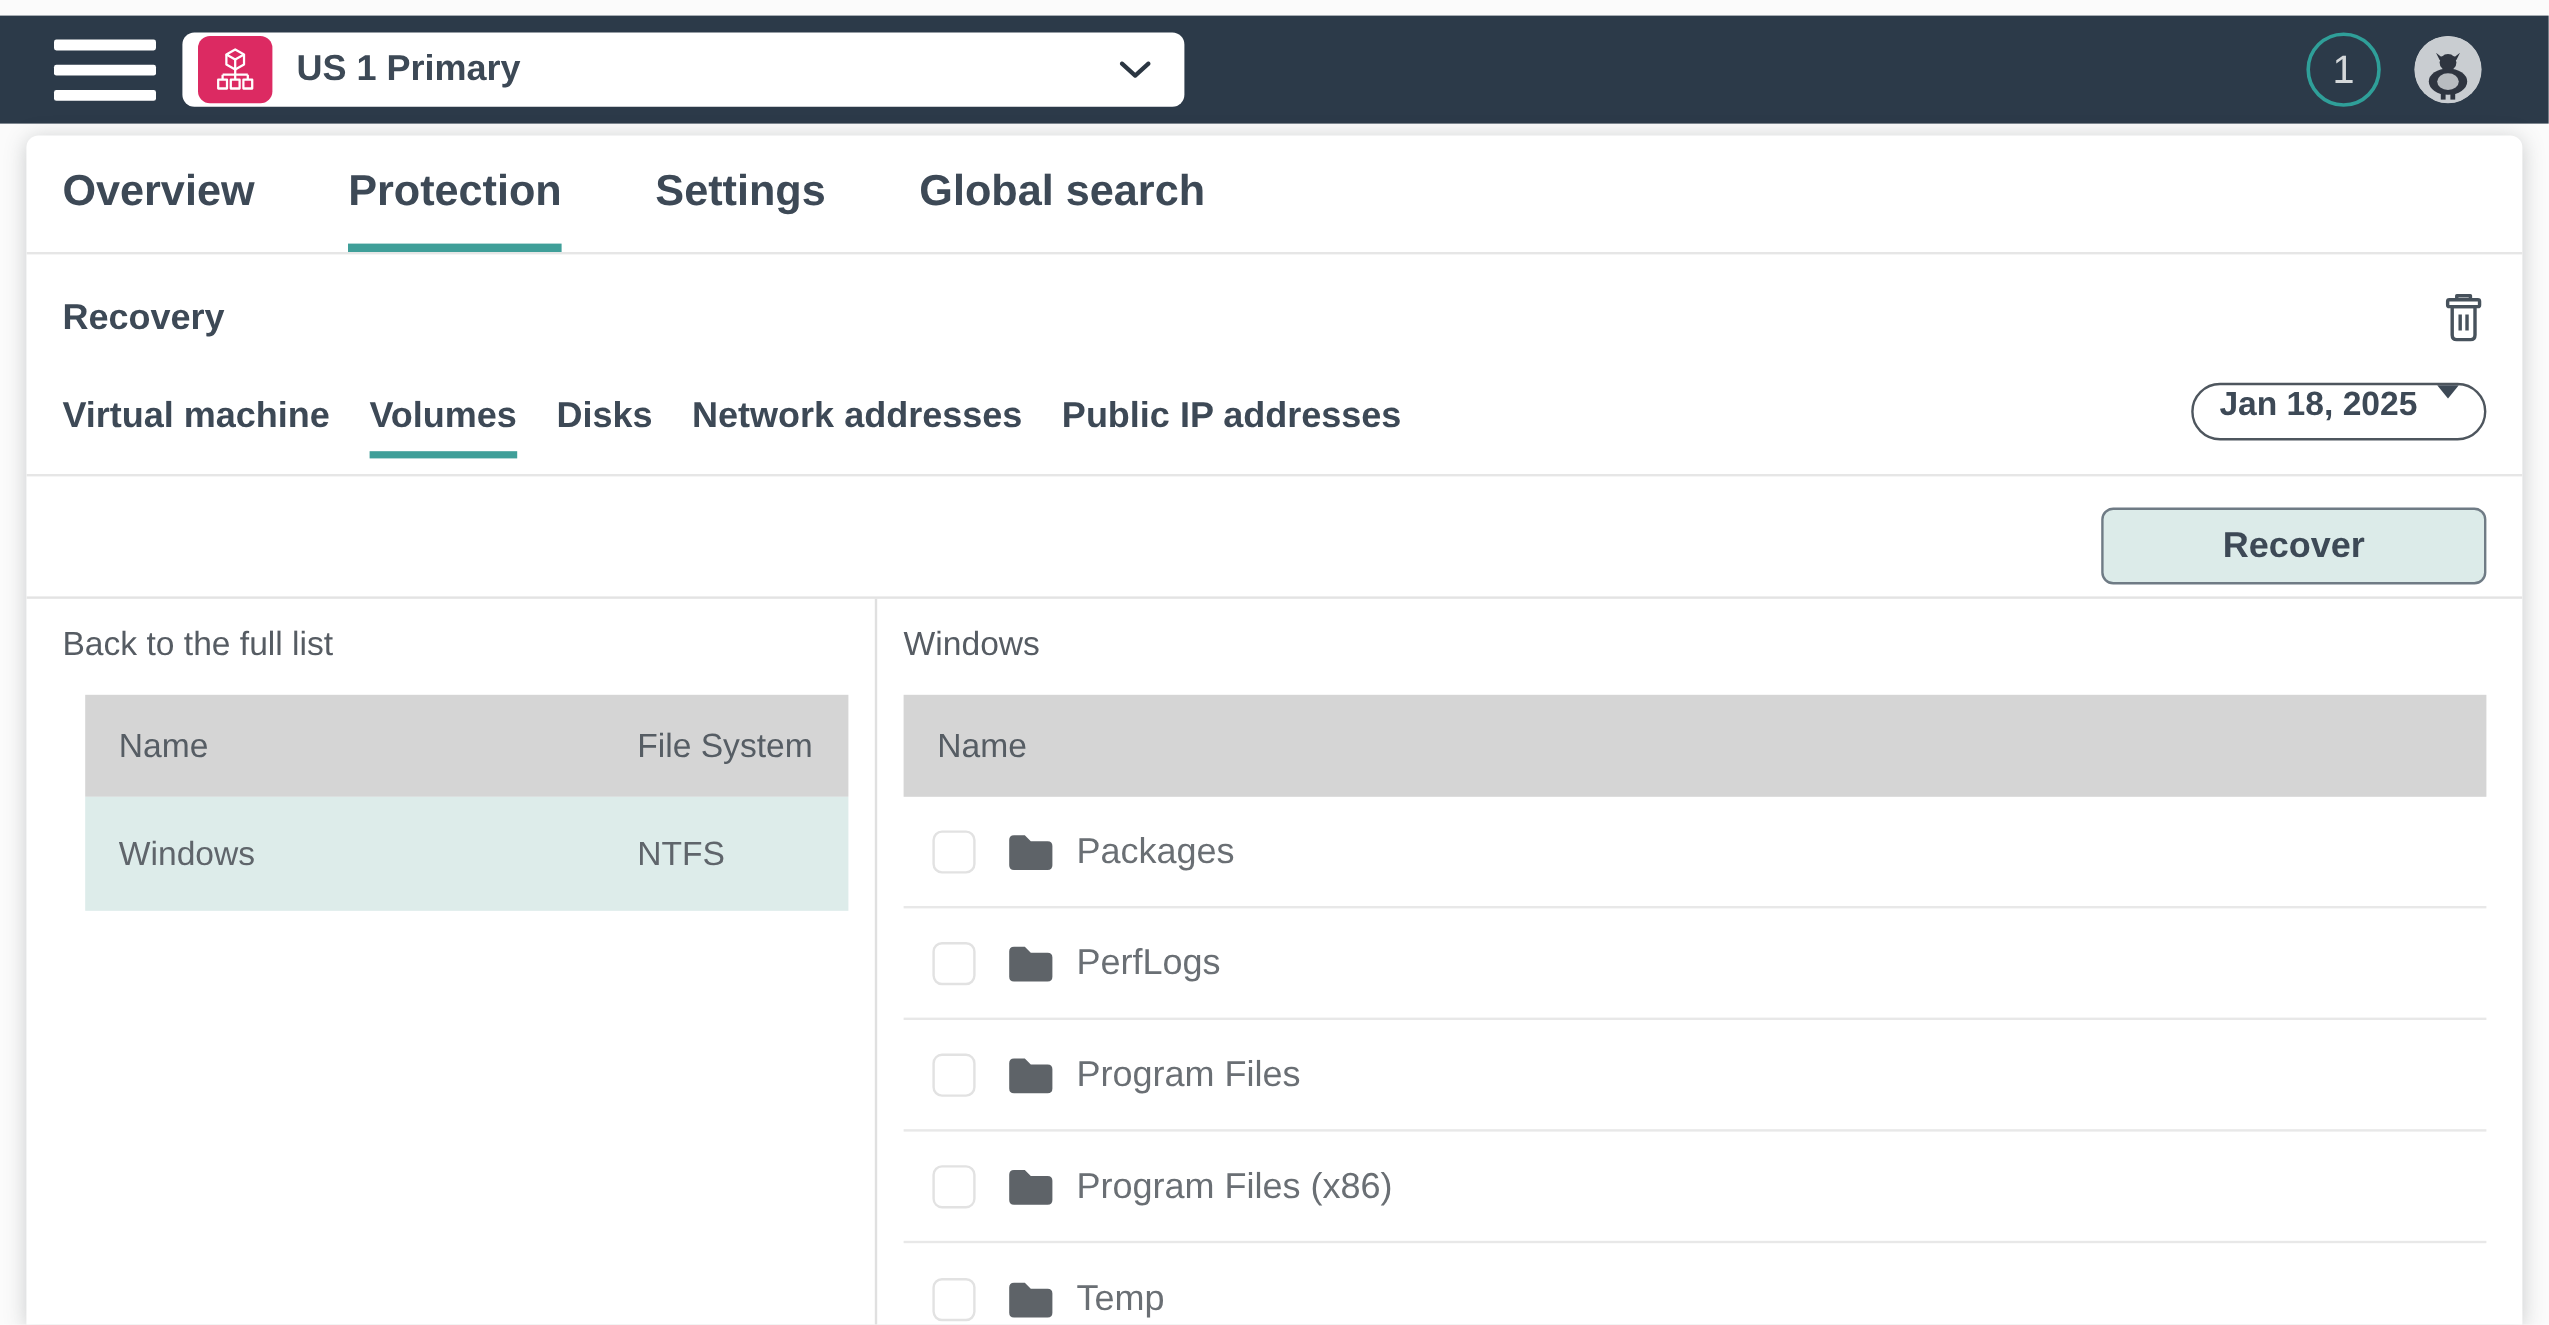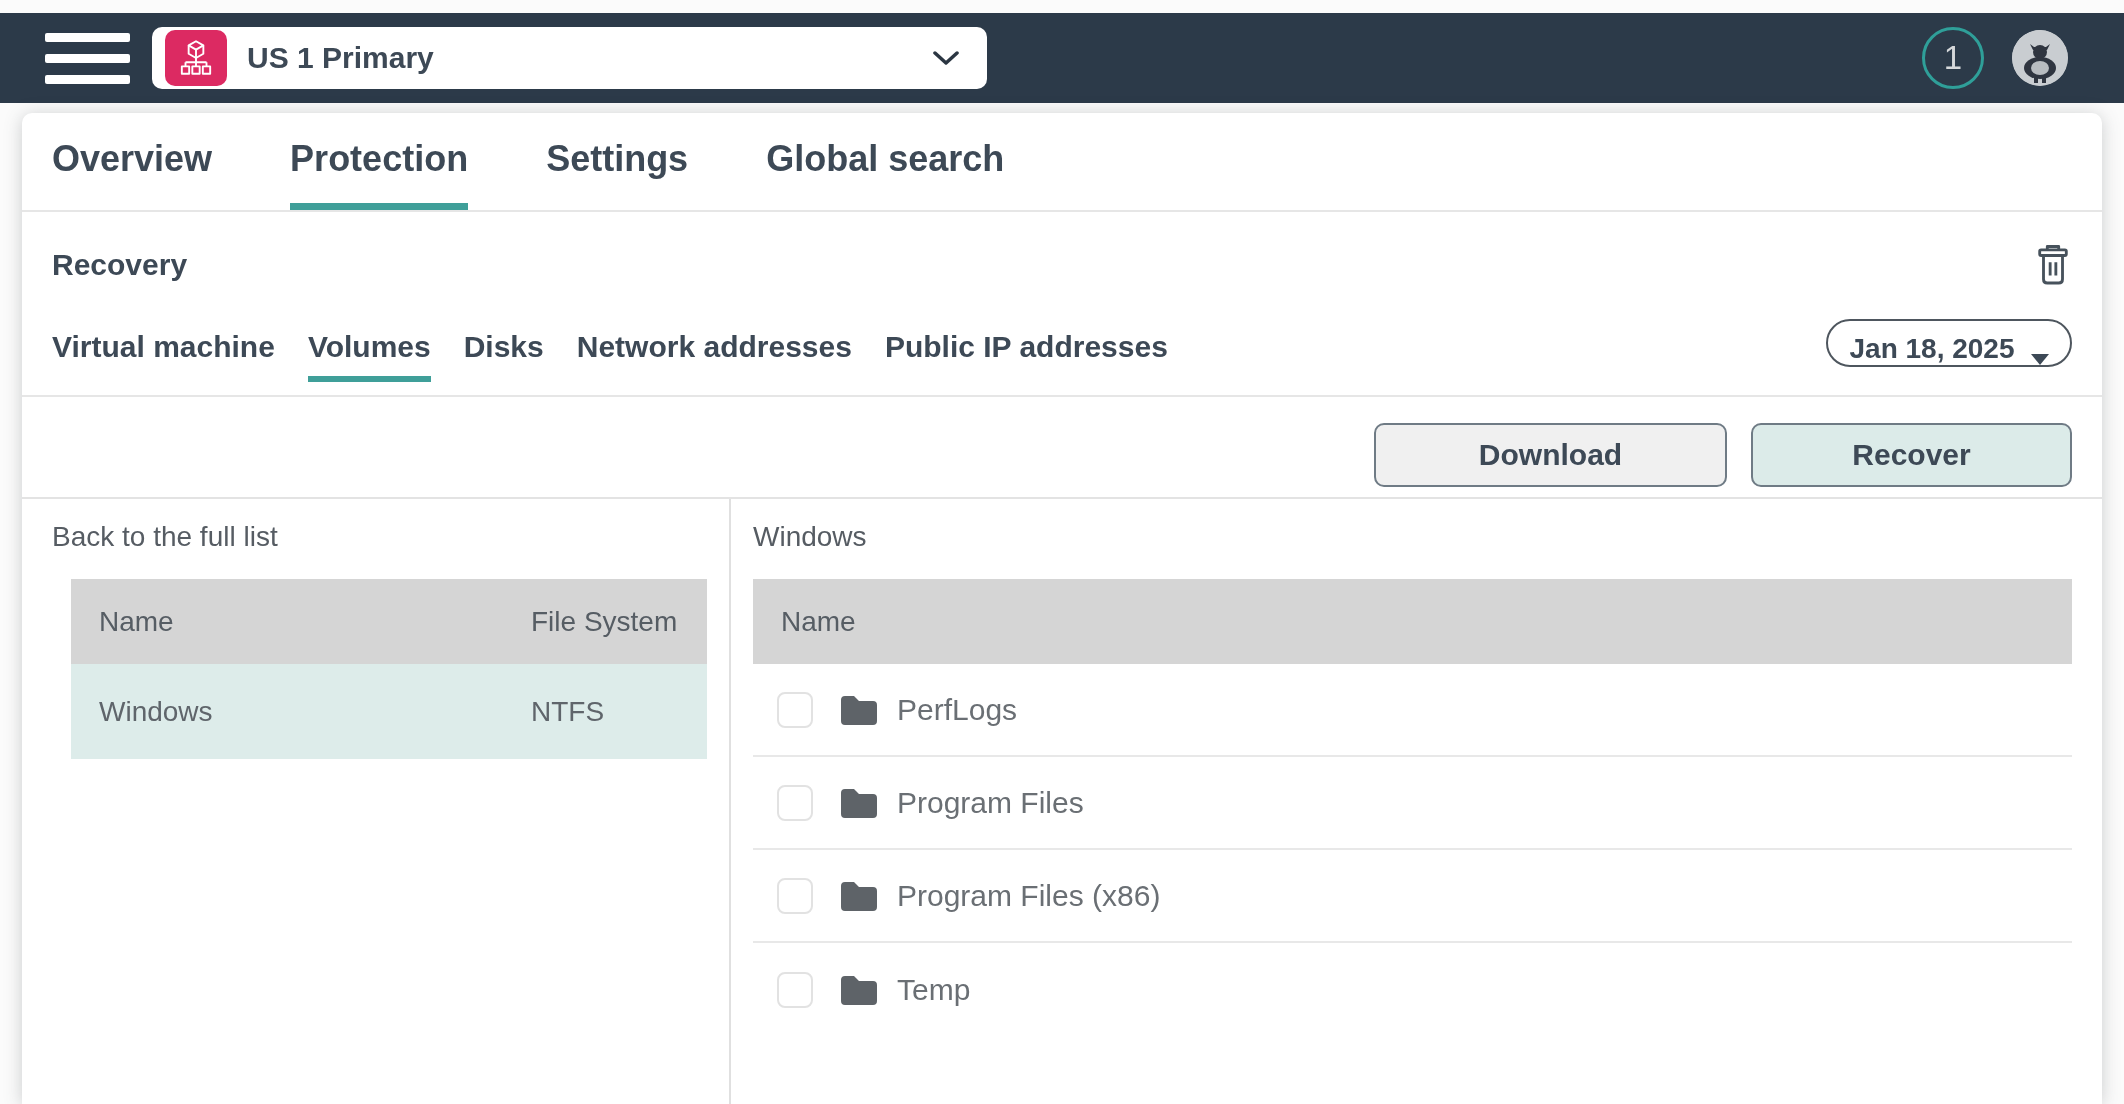--- a/index.html
+++ b/index.html
@@ -74,21 +74,21 @@
   }
   .subtab {
     font-size:30px; font-weight:600; color:#3d4956; padding-bottom:12px;
     border-bottom:6px solid transparent; cursor:pointer; white-space:nowrap;
   }
   .subtab.active { border-bottom-color:#3f9f99; }
 
   .date-select {
     position:absolute; right:30px; top:206px; width:246px; height:48px;
     border:2px solid #4e565e; border-radius:24px; background:#fff;
-    display:flex; align-items:flex-end; justify-content:center; gap:16px;
+    display:flex; align-items:flex-start; justify-content:center; gap:16px;
     font-size:28px; font-weight:600; color:#3d4956; cursor:pointer;
   }
   .date-caret { width:0; height:0; border-left:9px solid transparent; border-right:9px solid transparent; border-top:11px solid #3d4956; }
 
   
   .actions { position:absolute; right:30px; top:310px; display:flex; gap:24px; }
   .btn {
     height:64px; border:2px solid #6f7b85; border-radius:10px;
     font-size:30px; font-weight:600; color:#3d4956;
     display:flex; align-items:center; justify-content:center; cursor:pointer;
@@ -205,21 +205,20 @@
     <div class="subtab">Network addresses</div>
     <div class="subtab">Public IP addresses</div>
   </nav>
 
   <div class="date-select">
     <span>Jan 18, 2025</span>
     <span class="date-caret"></span>
   </div>
 
   <div class="actions">
-    <button class="btn btn-download">Download</button>
     <button class="btn btn-recover">Recover</button>
   </div>
 
   <div class="hr-full"></div>
   <div class="v-divider"></div>
 
   <section class="left-panel">
     <span class="back-link">Back to the full list</span>
     <div class="vol-table">
       <div class="vol-head">
@@ -232,20 +231,29 @@
       </div>
     </div>
   </section>
 
   <section class="right-panel">
     <div class="browser-title">Windows</div>
     <div class="browser-head">
       <span>Name</span>
     </div>
 
+    <div class="browser-row">
+      <span class="checkbox"></span>
+      <span class="folder">
+        <svg width="40" height="34" viewBox="0 0 40 34">
+            <path d="M2 7 Q2 3 6 3 H15 L20 8 H34 Q38 8 38 12 V28 Q38 32 34 32 H6 Q2 32 2 28 Z" fill="#5e6368"></path>
+          </svg>
+      </span>
+      <span class="row-label">Packages</span>
+    </div>
 
     <div class="browser-row">
       <span class="checkbox"></span>
       <span class="folder">
         <svg width="40" height="34" viewBox="0 0 40 34">
             <path d="M2 7 Q2 3 6 3 H15 L20 8 H34 Q38 8 38 12 V28 Q38 32 34 32 H6 Q2 32 2 28 Z" fill="#5e6368"></path>
           </svg>
       </span>
       <span class="row-label">PerfLogs</span>
     </div>

